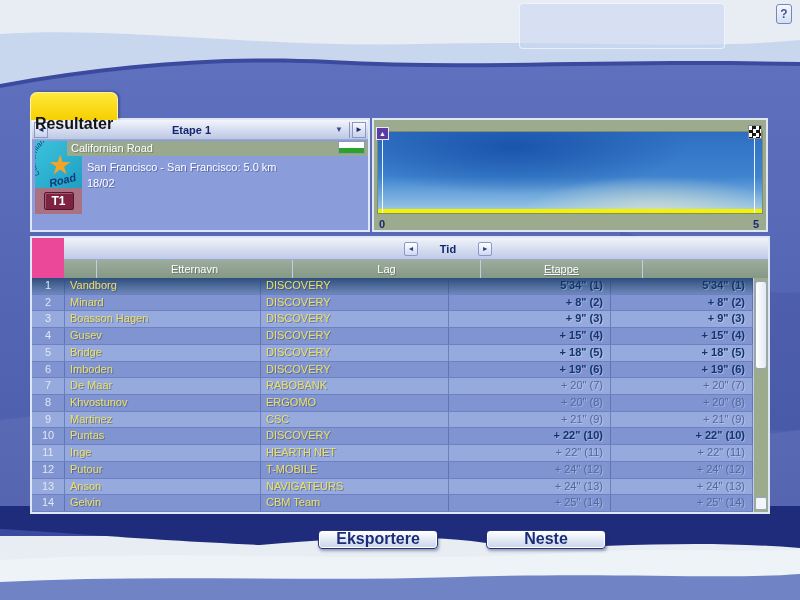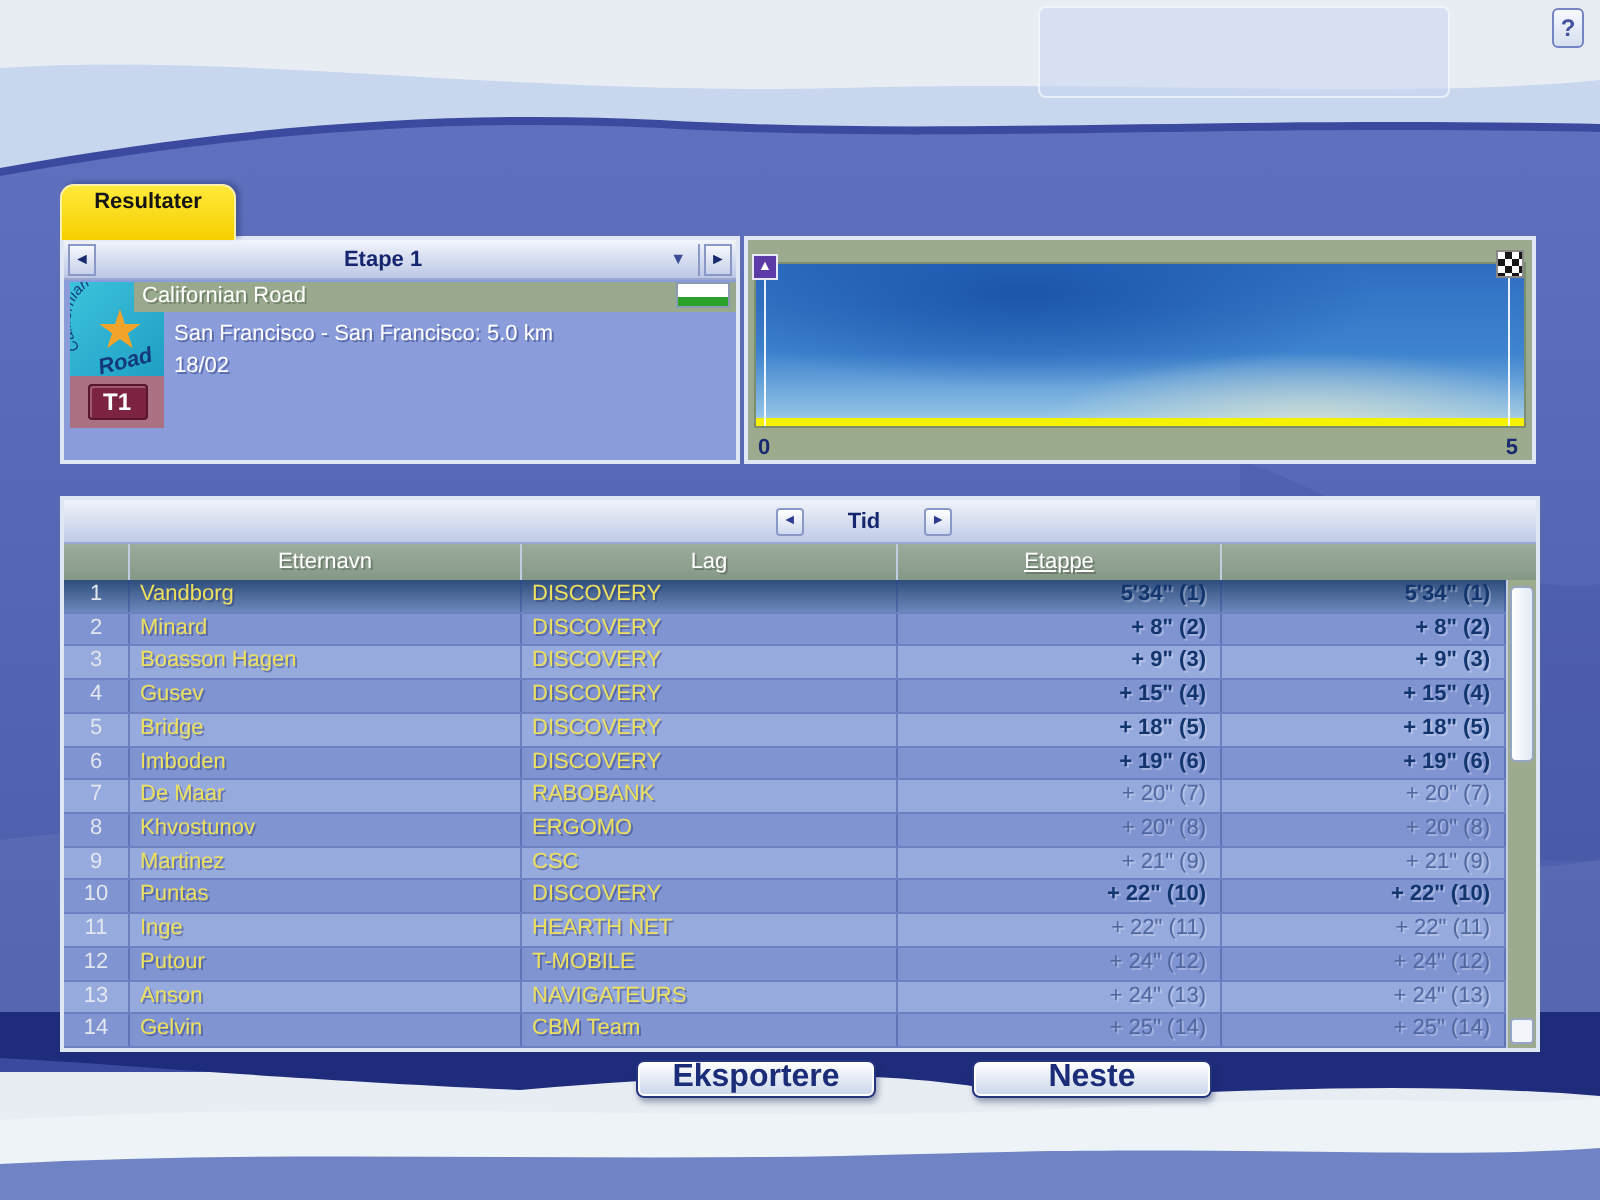--- a/index.html
+++ b/index.html
@@ -11,22 +11,22 @@
   
   .help-btn { left:776px; top:4px; width:16px; height:20px; z-index:2;
     background:linear-gradient(#f6f8fc,#d6dff0); border:1px solid #7584c2; border-radius:3px;
     color:#44549e; font-weight:bold; font-size:12px; text-align:center; line-height:18px; cursor:pointer; }
   .ghost-panel { left:519px; top:3px; width:206px; height:46px; z-index:1;
     background:rgba(201,214,240,0.55); border:1px solid rgba(255,255,255,0.6); border-radius:4px; }
 
   
   .tab { left:30px; top:92px; width:88px; height:28px; z-index:3;
     background:linear-gradient(#ffe93a,#f6cf00); border:1px solid #fff2a8; border-bottom:none;
-    border-radius:7px 7px 0 0; color:#141414; font-weight:bold; font-size:11px;
-    text-align:center; padding-top:2px; box-shadow:2px -1px 2px rgba(30,40,90,0.35); }
+    border-radius:7px 7px 0 0; color:#141414; font-weight:bold; font-size:16px;
+    text-align:center; padding-top:22px; box-shadow:2px -1px 2px rgba(30,40,90,0.35); }
 
   
   .stage-panel { left:30px; top:118px; width:340px; height:114px; z-index:2;
     background:#8a9cda; border:2px solid #dfe6f4; }
   .stage-header { height:20px; display:flex; align-items:center;
     background:linear-gradient(#f2f5fb,#bcc7e5); border-bottom:1px solid #9aa8d0; }
   .nav-sq { width:14px; height:16px; display:flex; align-items:center; justify-content:center;
     font-size:8px; color:#1a2a6e; background:linear-gradient(#f6f8fc,#c6d1ea);
     border:1px solid #8a98c8; cursor:pointer; }
   .stage-title { flex:1; text-align:center; font-weight:bold; font-size:11px; color:#16266e; cursor:pointer; }
@@ -64,22 +64,22 @@
   .finish-line { position:absolute; right:11px; top:18px; bottom:17px; width:1px; background:rgba(255,255,255,0.9); }
   .start-icon { position:absolute; left:2px; top:7px; width:13px; height:13px; background:#5c3ba6;
     border:1px solid #e8e8f8; color:#fff; font-size:7px; line-height:11px; text-align:center; }
   .finish-flag { position:absolute; right:4px; top:5px; width:14px; height:14px;
     background:repeating-conic-gradient(#161616 0 25%, #ffffff 0 50%); background-size:7px 7px;
     border:1px solid #888; }
   .km-label { position:absolute; bottom:0px; font-size:11px; font-weight:bold; color:#1a2a6e; }
   .km-0 { left:5px; } .km-5 { right:7px; }
 
   
-  .table-panel { left:30px; top:248px; width:740px; height:278px; z-index:2;
-    border:2px solid #dfe6f4; background:#8b5cf6; }
+  .table-panel { left:30px; top:236px; width:740px; height:278px; z-index:2;
+    border:2px solid #dfe6f4; background:#ec4899;padding-left:32px; }
   .tid-bar { height:22px; display:flex; align-items:center; justify-content:center;
     background:linear-gradient(#f0f3fa,#bfcae6); border-bottom:1px solid #9aa8d0; }
   .tid-group { display:flex; align-items:center; gap:22px; transform:translateX(32px); }
   .tid-btn { width:14px; height:14px; display:flex; align-items:center; justify-content:center;
     font-size:7px; color:#2a3a8e; background:linear-gradient(#ffffff,#cfd9ee);
     border:1px solid #8a98c8; border-radius:2px; cursor:pointer; }
   .tid-label { font-weight:bold; font-size:11px; color:#16266e; }
   .thead { display:flex; height:18px; background:linear-gradient(#9dac9d,#859885); }
   .th { color:#fff; font-size:11px; line-height:18px; text-align:center;
     border-right:1px solid #c2cde0; text-shadow:1px 1px 0 rgba(60,75,60,0.4); }

